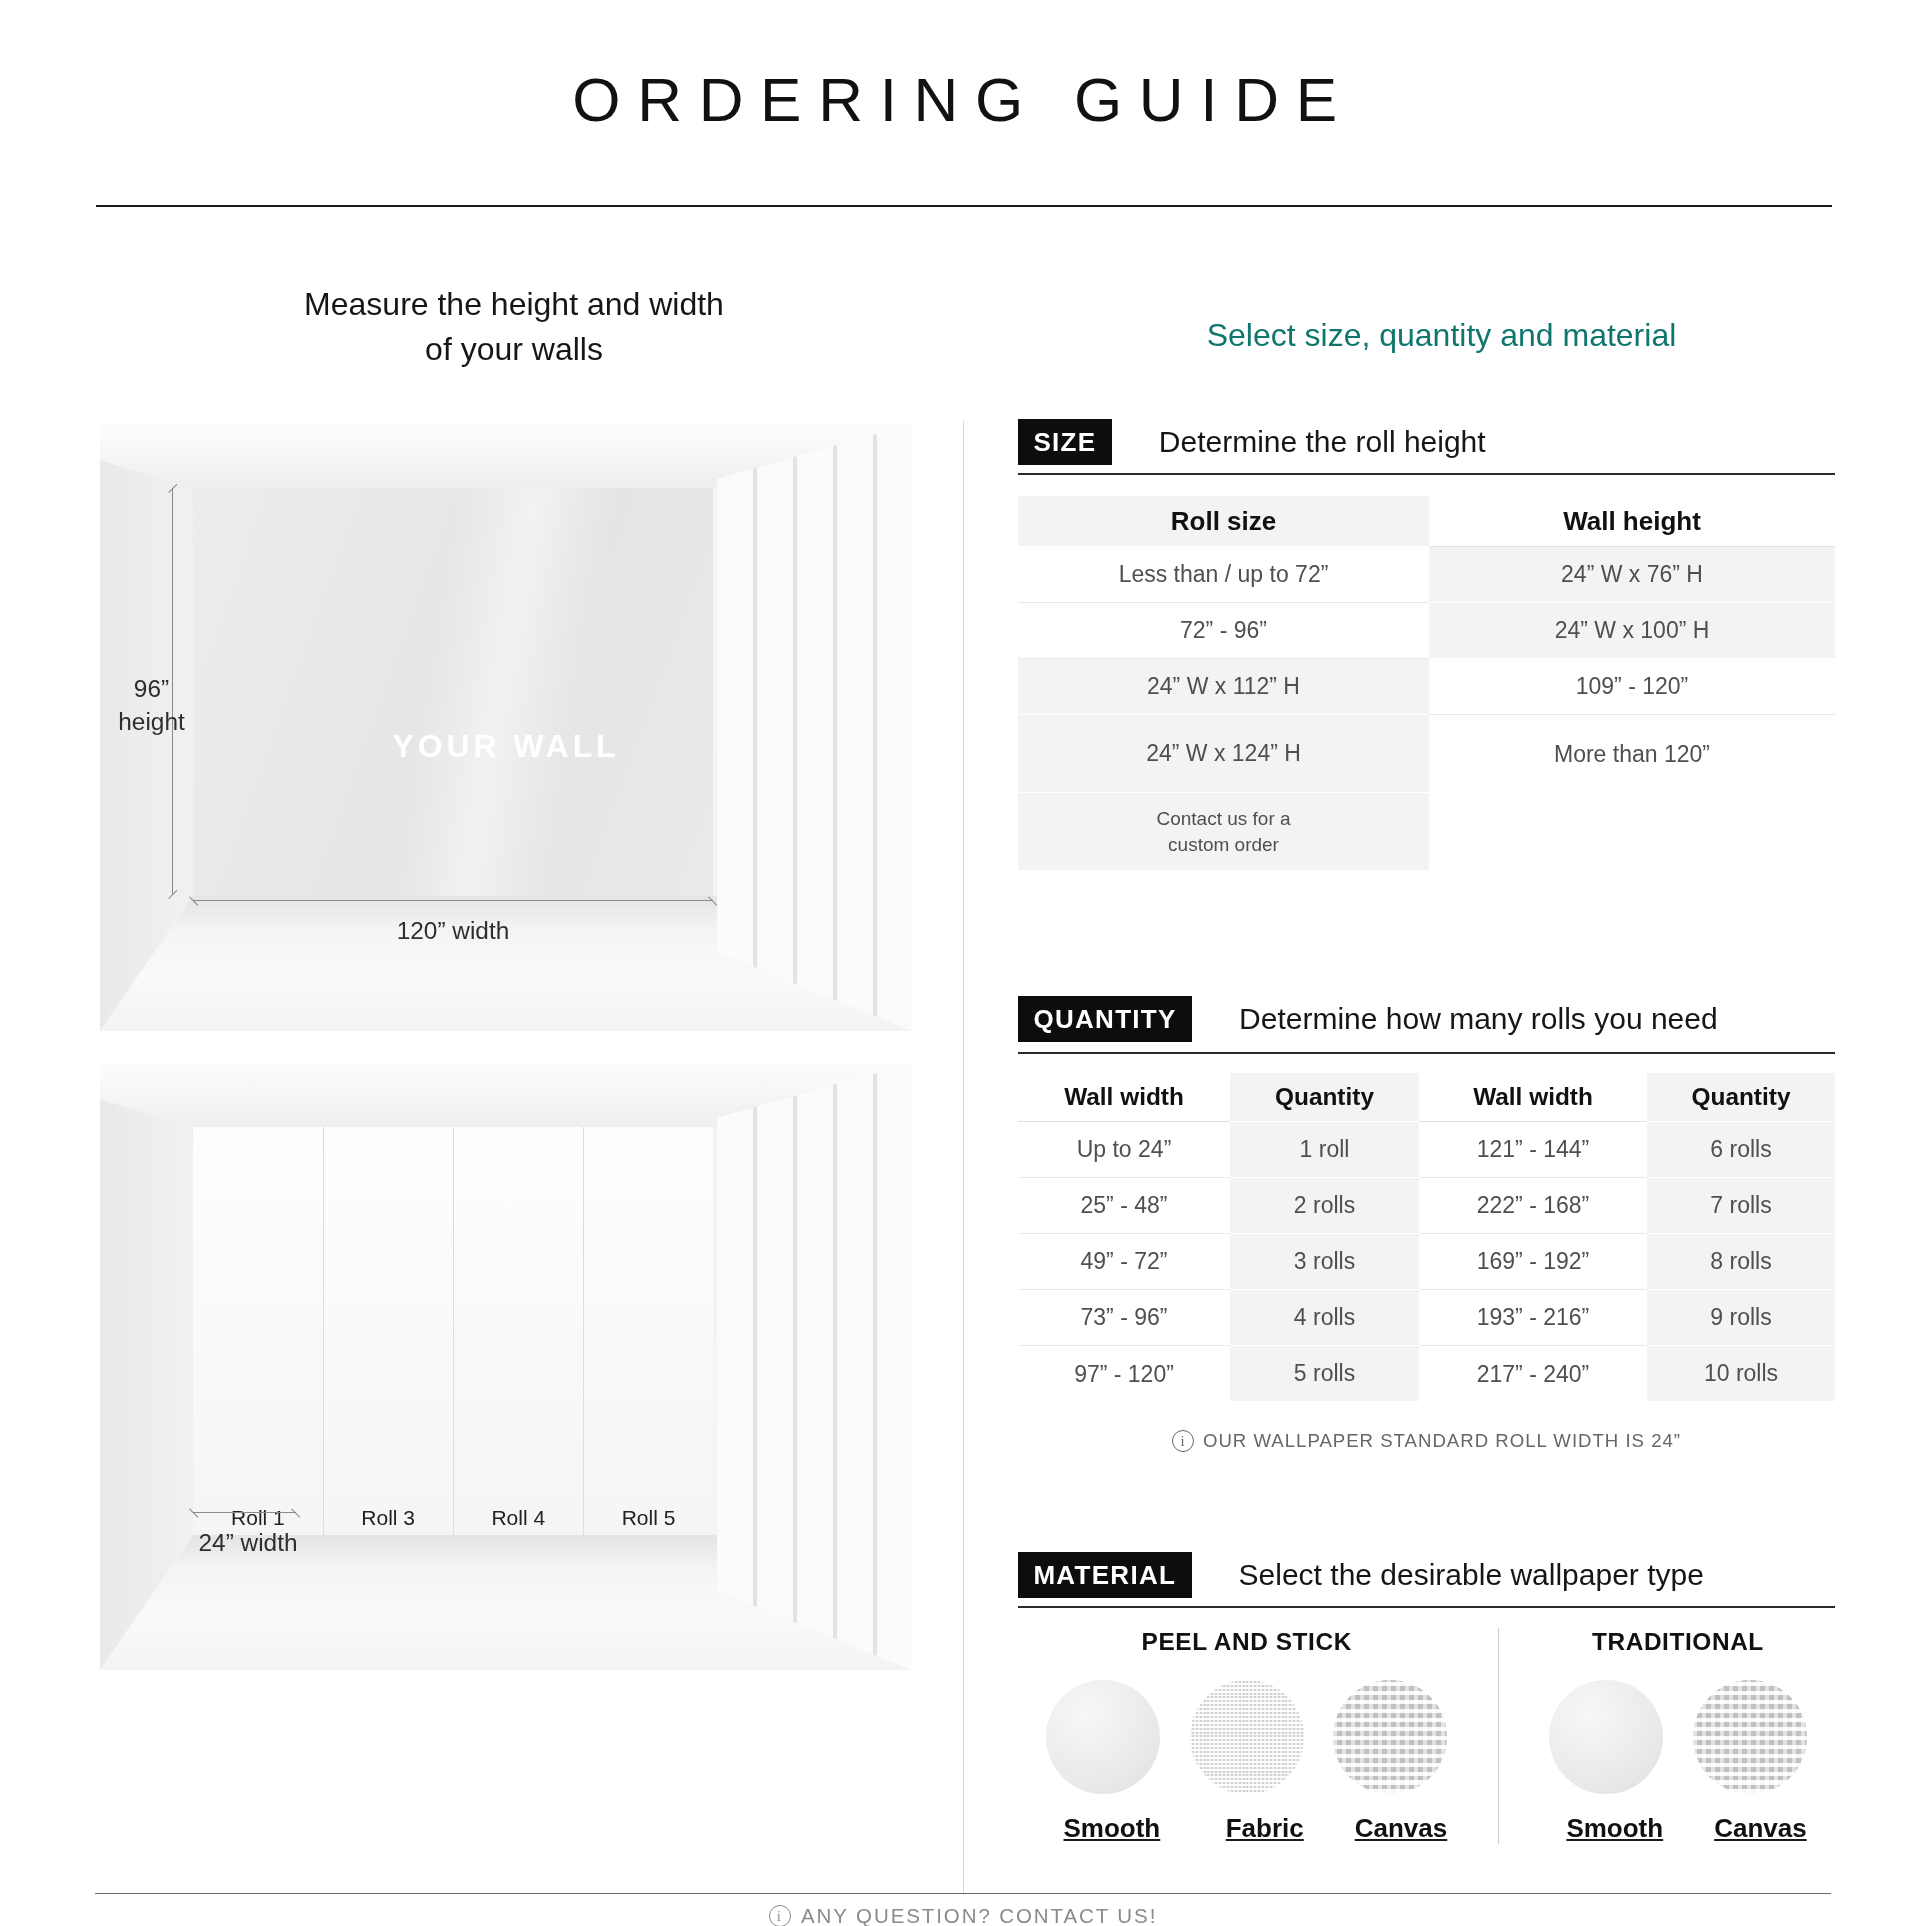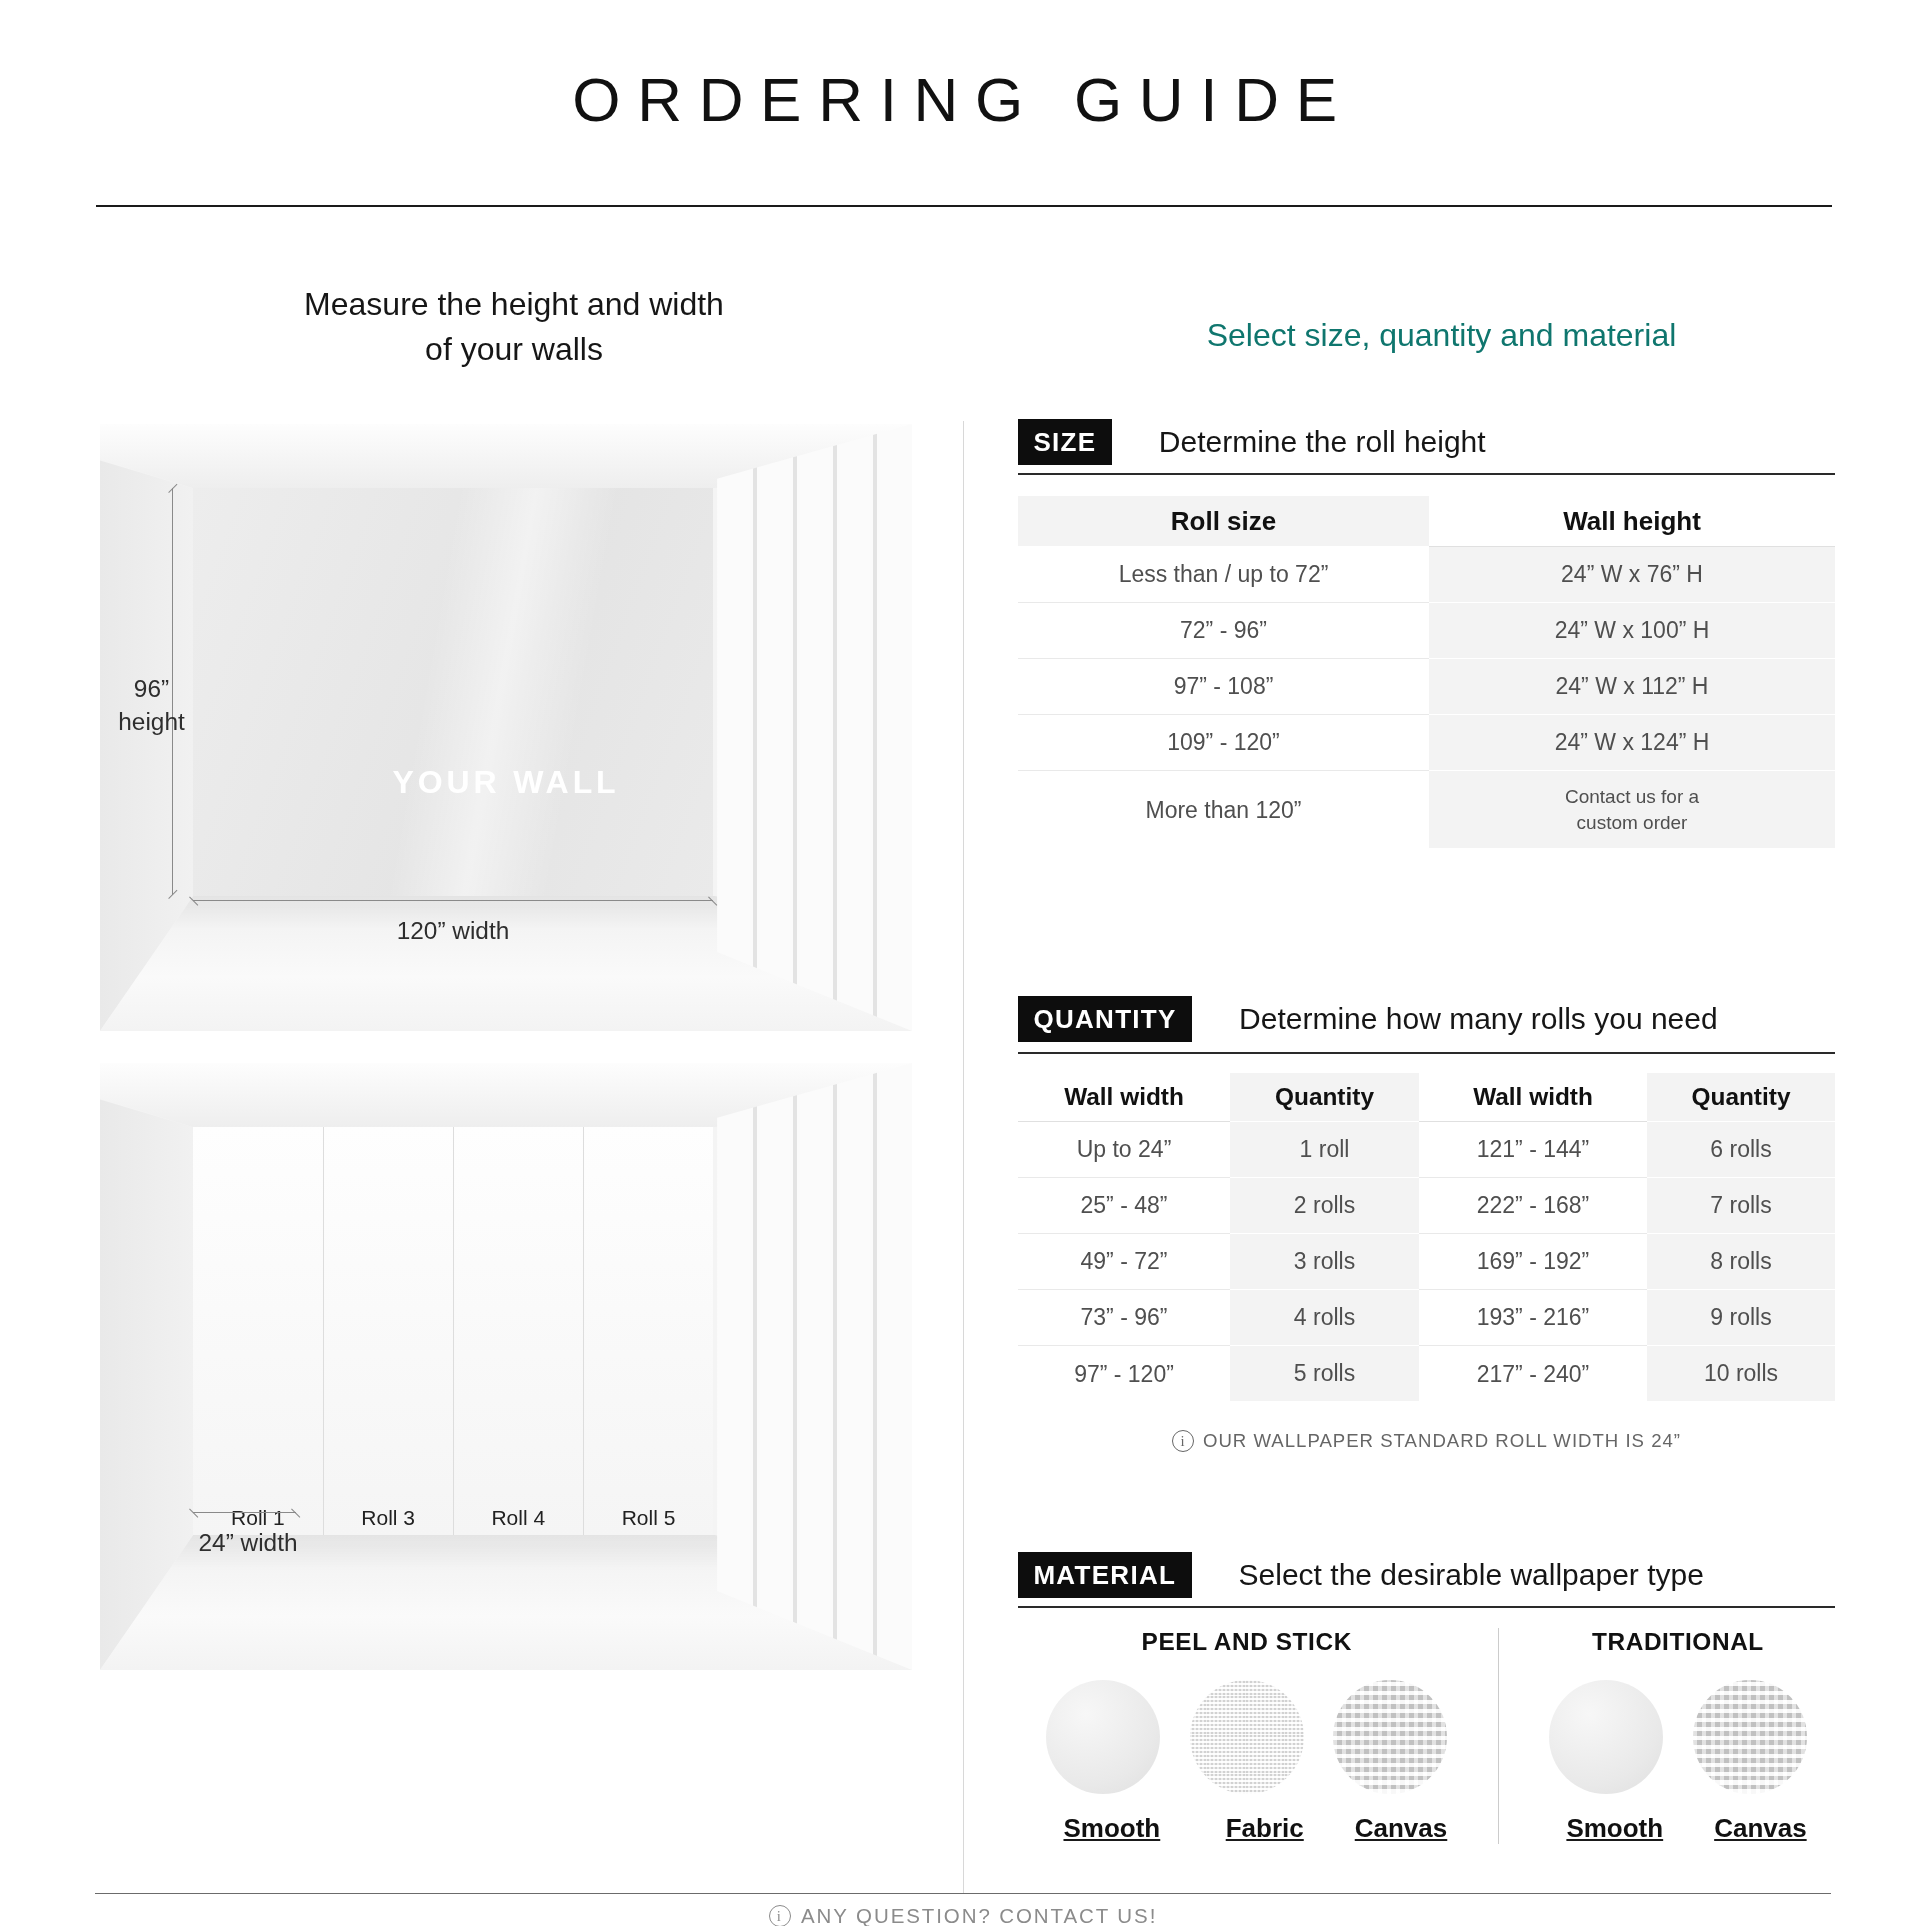--- a/index.html
+++ b/index.html
@@ -41,21 +41,21 @@
                background: linear-gradient(110deg, #ededed, #e4e4e4 60%, #eaeaea); }
   .wall-back::after { content: ""; position: absolute; inset: 0;
                background: linear-gradient(100deg, rgba(255,255,255,0) 45%, rgba(255,255,255,0.5) 58%, rgba(255,255,255,0) 72%); }
   .floor { position: absolute; left: 0; top: 77.7%; width: 100%; height: 22.3%;
            background: linear-gradient(180deg, rgba(0,0,0,0.05), rgba(0,0,0,0) 25%), linear-gradient(180deg, #f0f0f0, #fafafa 60%, #f3f3f3);
            clip-path: polygon(11.5% 0, 75.5% 0, 100% 28%, 100% 100%, 0 100%); }
   .window { position: absolute; left: 76%; top: 0; width: 24%; height: 100%;
             background: repeating-linear-gradient(90deg, #fbfbfb 0 36px, #e3e3e3 36px 40px);
             clip-path: polygon(0 9%, 100% 0, 100% 100%, 0 87%); }
   .your-wall { position: absolute; left: 32%; top: 50%; width: 36%; text-align: center;
-               color: #ffffff; font-weight: bold; font-size: 32px; letter-spacing: 3.9px; margin-top: 36px; }
+               color: #ffffff; font-weight: bold; font-size: 32px; letter-spacing: 3.9px; }
 
   
   .vline { position: absolute; width: 1.3px; background: #8a8a8a; }
   .vline::before, .vline::after { content: ""; position: absolute; left: -5.1px; width: 11.6px; height: 1.3px;
                                   background: #8a8a8a; transform: rotate(-45deg); }
   .vline::before { top: 0; } .vline::after { bottom: 0; }
   .hline { position: absolute; height: 1.3px; background: #8a8a8a; }
   .hline::before, .hline::after { content: ""; position: absolute; top: -5.1px; width: 1.3px; height: 11.6px;
                                   background: #8a8a8a; transform: rotate(-45deg); }
   .hline::before { left: 0; } .hline::after { right: 0; }
@@ -198,21 +198,20 @@
   <div class="rule size-rule"></div>
 
   <div class="size-table">
     <div class="th gray">Roll size</div>
     <div class="th">Wall height</div>
 
     <div class="td">Less than / up to 72”</div>
     <div class="td gray">24” W x 76” H</div>
     <div class="td">72” - 96”</div>
     <div class="td gray">24” W x 100” H</div>
-    <div class="td">97” - 108”</div>
     <div class="td gray">24” W x 112” H</div>
     <div class="td">109” - 120”</div>
     <div class="td gray">24” W x 124” H</div>
     <div class="td tall no-border">More than 120”</div>
     <div class="td gray tall contact">Contact us for a custom order</div>
   </div>
 
   <div class="section-header qty-header">
     <span class="badge">QUANTITY</span>
     <span class="subtitle">Determine how many rolls you need</span>

